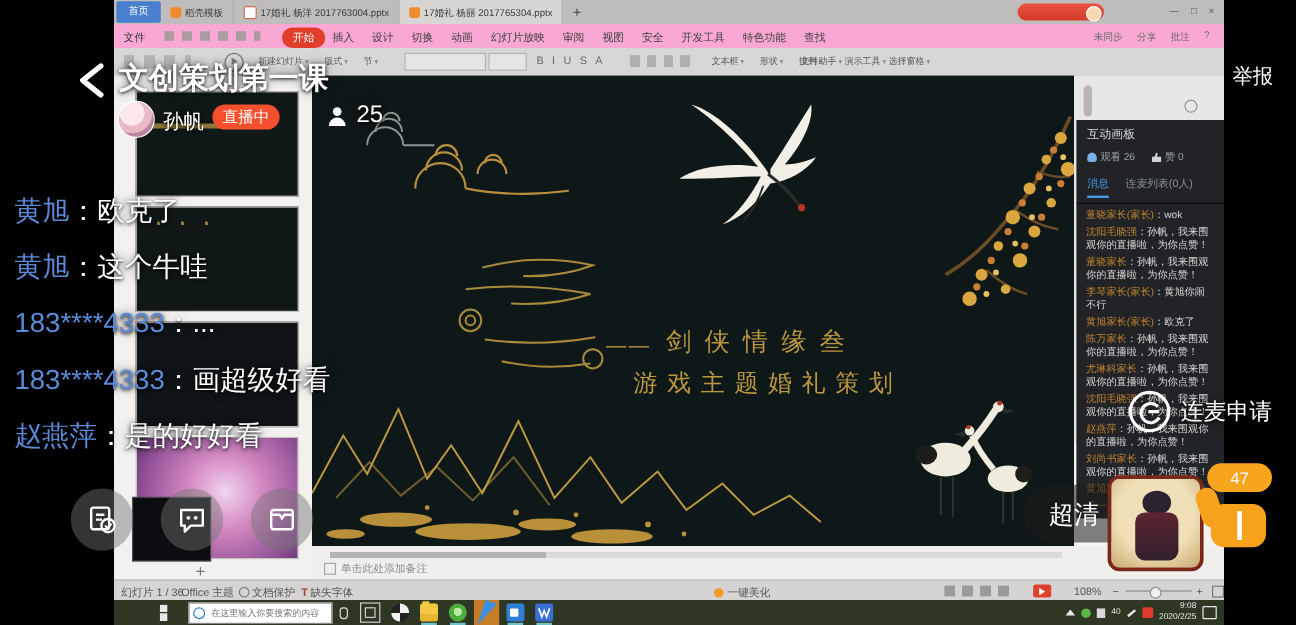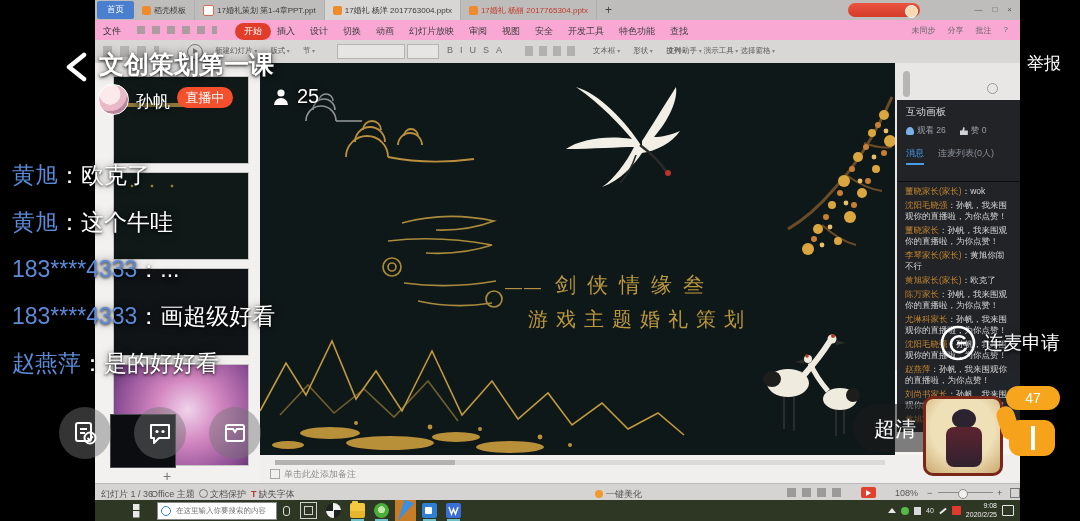--- a/index.html
+++ b/index.html
@@ -140,21 +140,21 @@
   .tr-note{width:10px;height:9px;border:1px solid #e8e8e8;border-radius:1px;}
 
   
   .iwb{position:absolute;left:897px;top:100px;width:123px;height:332px;background:rgba(24,27,31,.96);
        color:#ccc;overflow:hidden;z-index:3;}
   .iwb-title{padding:5px 9px 2px;font-size:10px;color:#d5d9de;}
   .iwb-stats{display:flex;gap:14px;padding:4px 9px;font-size:8.5px;color:#9aa0a8;align-items:center;}
   .iwb-stat{display:flex;gap:3px;align-items:center;}
   .pico{width:8px;height:8px;border-radius:50% 50% 2px 2px/60% 60% 2px 2px;background:#7ab0e8;}
   .tico{width:8px;height:8px;background:#cfd3d8;clip-path:polygon(0 45%,30% 45%,45% 0,62% 8%,55% 45%,100% 45%,100% 100%,0 100%);}
-  .iwb-tabs{display:flex;gap:14px;padding:6px 9px 16px;font-size:9px;border-bottom:1px solid #0c0d0f;}
+  .iwb-tabs{display:flex;gap:14px;padding:6px 9px 4px;font-size:9px;border-bottom:1px solid #0c0d0f;}
   .iwb-tab-on{color:#4a9be8;border-bottom:2px solid #4a9be8;padding-bottom:3px;}
   .iwb-tab-off{color:#8a9097;}
   .iwb-msgs{padding:4px 8px;font-size:8.5px;line-height:11px;}
   .iwb-row{margin-bottom:3px;color:#d6d6d6;word-break:break-all;}
   .iwb-name{color:#c0832f;}
 
   
   .ov{z-index:5;}
   .ovtext{text-shadow:0 1px 3px rgba(0,0,0,.9),0 0 8px rgba(0,0,0,.55);}
   .live-title{position:absolute;left:99px;top:48px;font-size:25px;font-weight:600;color:#fff;}
@@ -193,24 +193,20 @@
 
   <div class="desktop">
 
     <div class="tabbar">
       <div class="tab-home">首页</div>
       <div class="tabs">
 
       <div class="doc-tab">
           <span class="tab-ico"></span>
           <span class="tab-label">稻壳模板</span>
-        </div>
-          <div class="doc-tab">
-          <span class="tab-ico"></span>
-          <span class="tab-label">17婚礼策划 第1-4章PPT.ppt</span>
         </div>
           <div class="doc-tab">
           <span class="tab-ico"></span>
           <span class="tab-label">17婚礼 杨洋 2017763004.pptx</span>
         </div>
           <div class="doc-tab">
           <span class="tab-ico"></span>
           <span class="tab-label">17婚礼 杨丽 2017765304.pptx</span>
         </div>
         </div>

